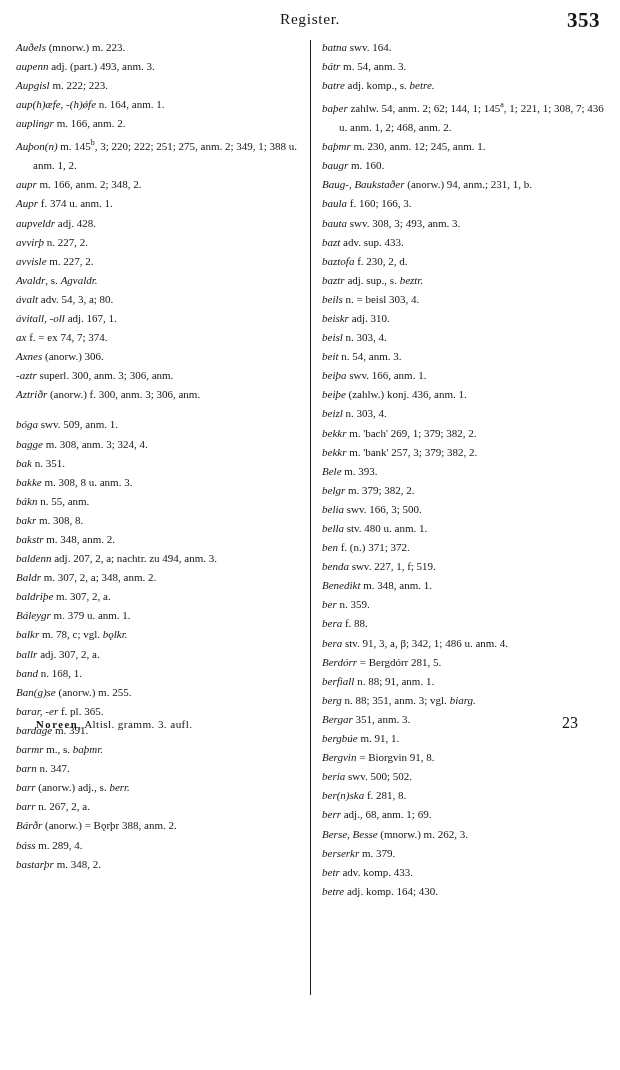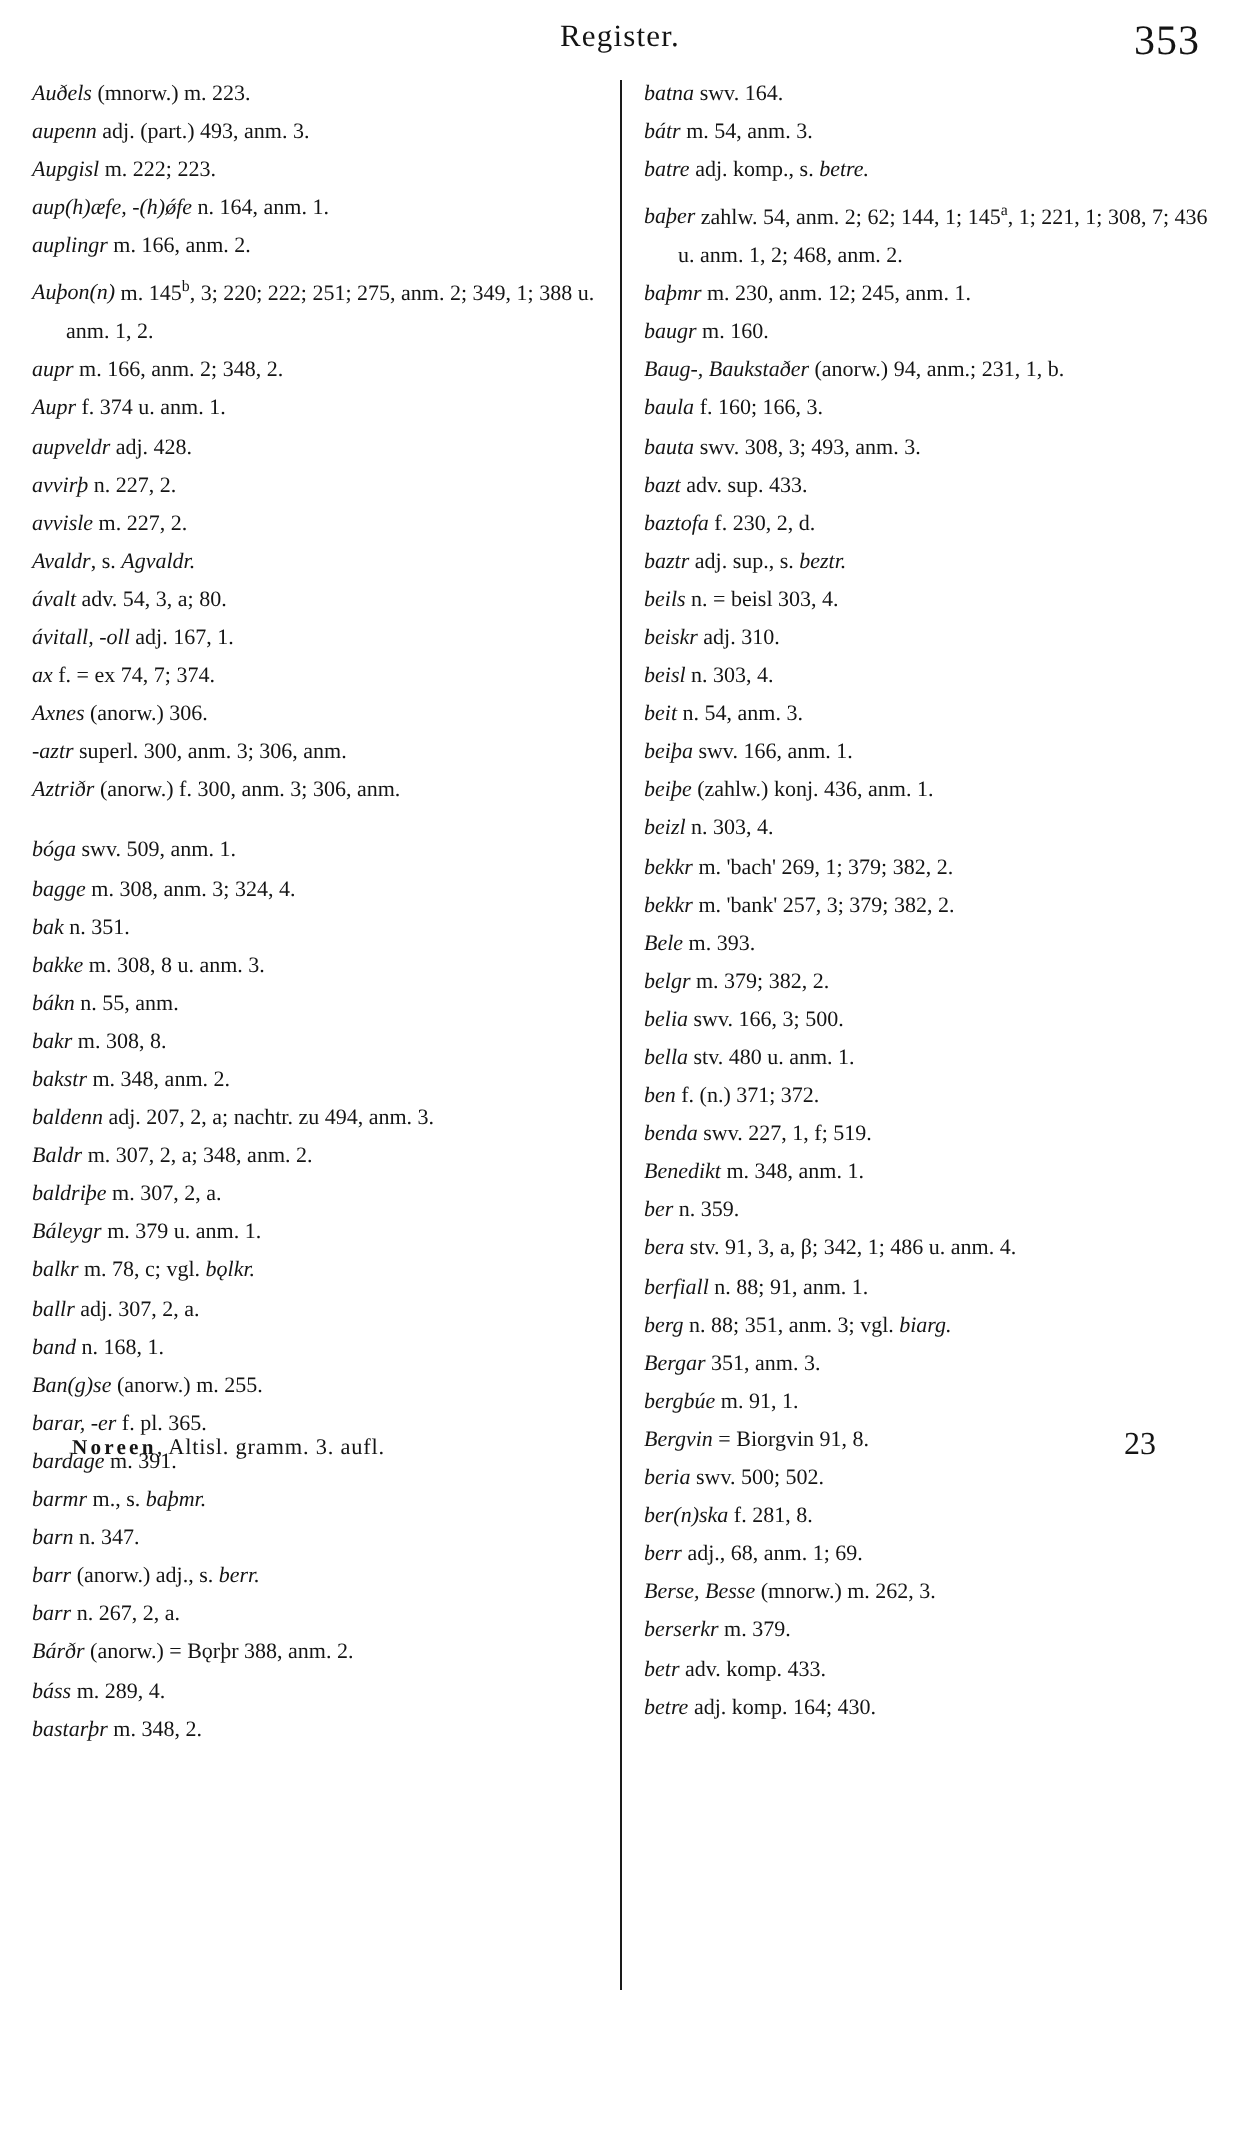--- a/index.html
+++ b/index.html
@@ -34,21 +34,21 @@
     text-align: center;
     font-size: 15.5px;
     letter-spacing: 0.6px;
     font-family: "Liberation Serif", serif;
   }
   .runhead .folio {
     position: absolute;
     right: 4px;
     top: -2px;
     font-size: 21px;
-    font-weight: normal;
+    font-weight: bold;
     letter-spacing: 0.5px;
   }
   
   .columns {
     position: relative;
     display: flex;
     height: 975px;
   }
   .col {
     width: 286px;
@@ -201,21 +201,23 @@
         <p class="entry"><span class="hw">bekkr</span><span class="rm"> m. 'bach' 269, 1; 379; 382, 2.</span></p>
         <p class="entry"><span class="hw">bekkr</span><span class="rm"> m. 'bank' 257, 3; 379; 382, 2.</span></p>
         <p class="entry"><span class="hw">Bele</span><span class="rm"> m. 393.</span></p>
         <p class="entry"><span class="hw">belgr</span><span class="rm"> m. 379; 382, 2.</span></p>
         <p class="entry"><span class="hw">belia</span><span class="rm"> swv. 166, 3; 500.</span></p>
         <p class="entry"><span class="hw">bella</span><span class="rm"> stv. 480 u. anm. 1.</span></p>
         <p class="entry"><span class="hw">ben</span><span class="rm"> f. (n.) 371; 372.</span></p>
         <p class="entry"><span class="hw">benda</span><span class="rm"> swv. 227, 1, f; 519.</span></p>
         <p class="entry"><span class="hw">Benedikt</span><span class="rm"> m. 348, anm. 1.</span></p>
         <p class="entry"><span class="hw">ber</span><span class="rm"> n. 359.</span></p>
+        <p class="entry"><span class="hw">bera</span><span class="rm"> f. 88.</span></p>
         <p class="entry"><span class="hw">bera</span><span class="rm"> stv. 91, 3, a, β; 342, 1; 486 u. anm. 4.</span></p>
+        <p class="entry"><span class="hw">Berdórr</span><span class="rm"> = Bergdórr 281, 5.</span></p>
         <p class="entry"><span class="hw">berfiall</span><span class="rm"> n. 88; 91, anm. 1.</span></p>
         <p class="entry"><span class="hw">berg</span><span class="rm"> n. 88; 351, anm. 3; vgl. <span class="it">biarg.</span></span></p>
         <p class="entry"><span class="hw">Bergar</span><span class="rm"> 351, anm. 3.</span></p>
         <p class="entry"><span class="hw">bergbúe</span><span class="rm"> m. 91, 1.</span></p>
         <p class="entry"><span class="hw">Bergvin</span><span class="rm"> = Biorgvin 91, 8.</span></p>
         <p class="entry"><span class="hw">beria</span><span class="rm"> swv. 500; 502.</span></p>
         <p class="entry"><span class="hw">ber(n)ska</span><span class="rm"> f. 281, 8.</span></p>
         <p class="entry"><span class="hw">berr</span><span class="rm"> adj., 68, anm. 1; 69.</span></p>
         <p class="entry"><span class="hw">Berse, Besse</span><span class="rm"> (mnorw.) m. 262, 3.</span></p>
         <p class="entry"><span class="hw">berserkr</span><span class="rm"> m. 379.</span></p>

